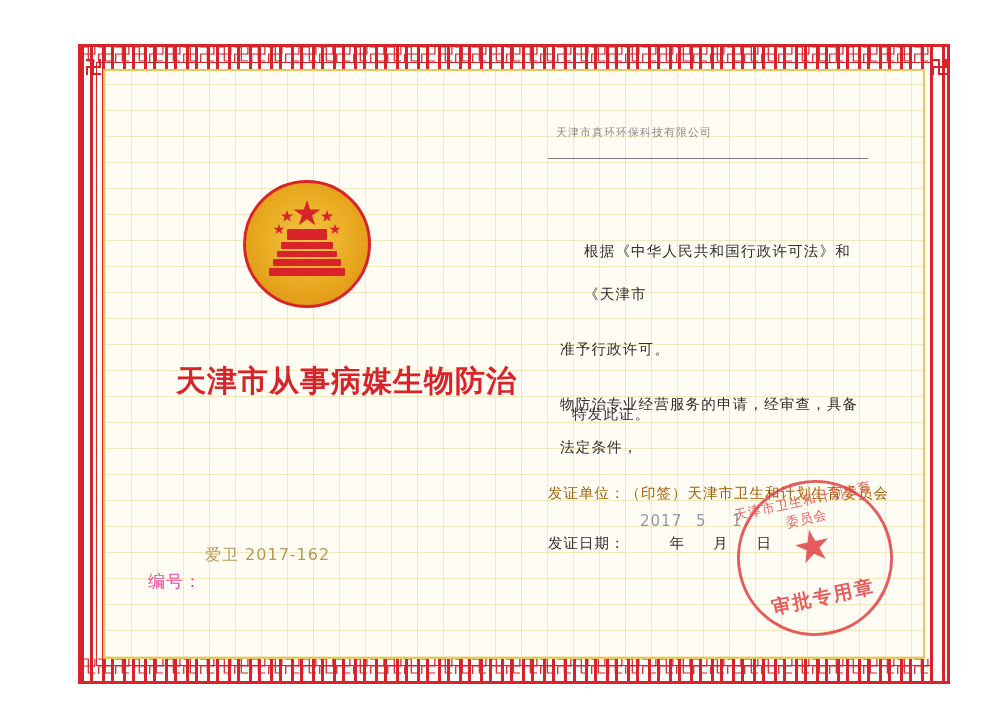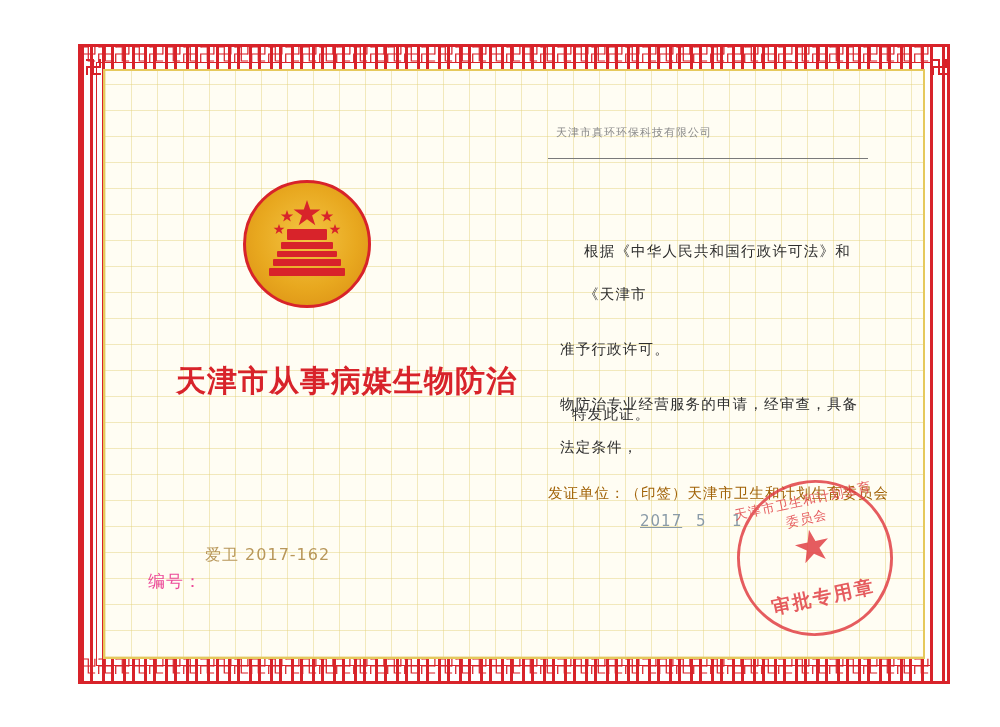--- a/index.html
+++ b/index.html
@@ -210,21 +210,21 @@
     position: absolute;
     left: 640px;
     top: 512px;
     font-family: "DejaVu Sans", sans-serif;
     font-size: 15px;
     color: #8a9ba8;
     letter-spacing: 1px;
     white-space: nowrap;
   }
   .date-values span { display: inline-block; }
-  .dv-y { width: 56px; text-decoration: underline; }
+  .dv-y { width: 56px; }
   .dv-m { width: 36px; }
 
   
   .seal {
     position: absolute;
     left: 737px;
     top: 480px;
     width: 150px;
     height: 150px;
     border-radius: 50%;
@@ -314,20 +314,23 @@
   </div>
 
   <div class="special-note">特发此证。</div>
 
   <div class="issuer-line">发证单位：（印签）天津市卫生和计划生育委员会</div>
 
   <div class="date-values">
     <span class="dv-y">2017</span><span class="dv-m">5</span><span>1</span>
   </div>
 
+  <div class="date-line">
+    <span>发证日期：</span><span class="gap-y"></span><span>年</span><span class="gap-m"></span><span>月</span><span class="gap-m"></span><span>日</span>
+  </div>
 
   <div class="seal">
     <div class="seal-arc">天津市卫生和计划生育委员会</div>
     <div class="seal-star">★</div>
     <div class="seal-label">审批专用章</div>
   </div>
 
 </div>
 
 </body></html>

